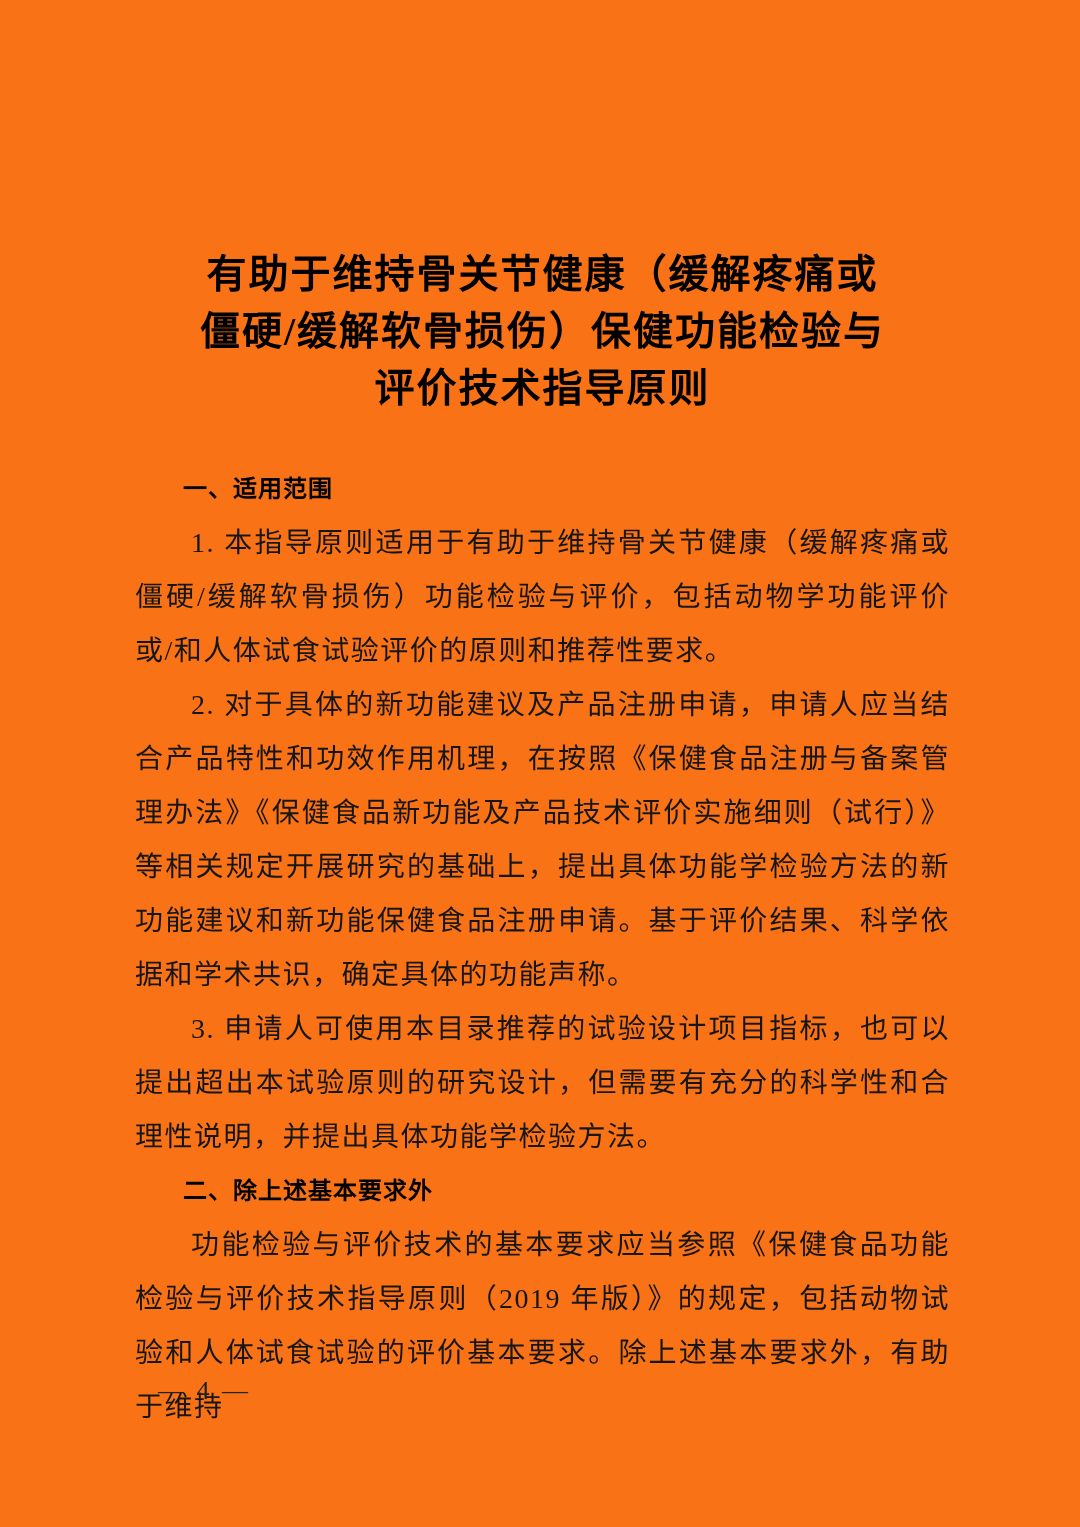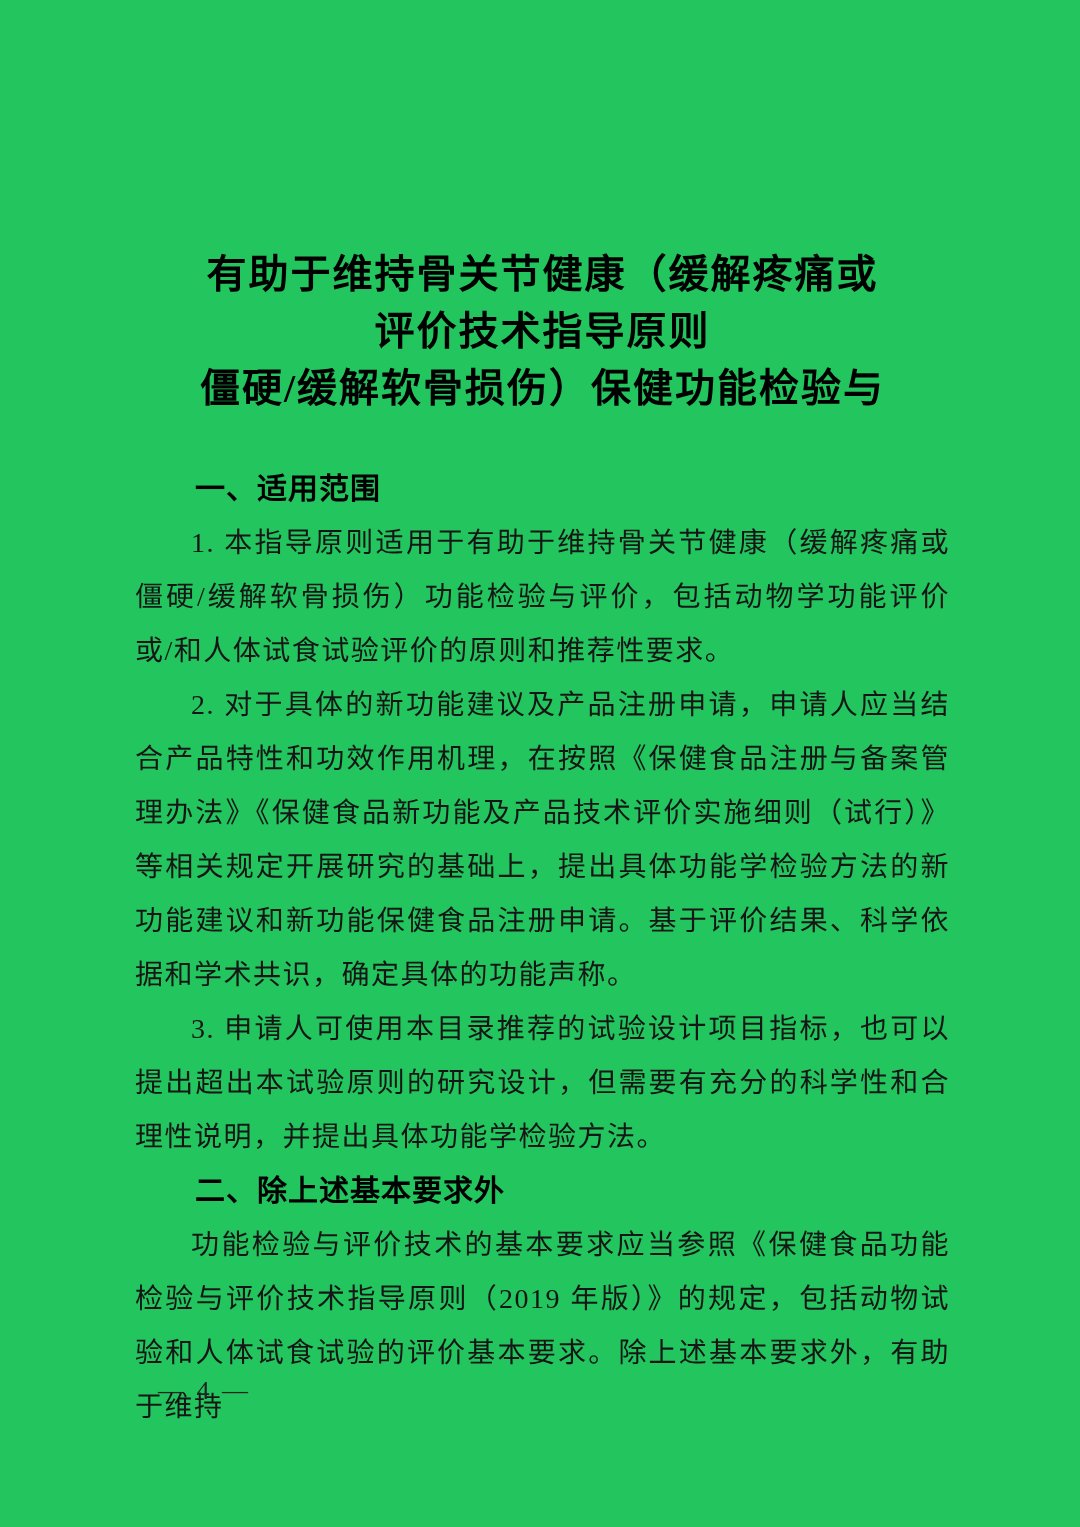--- a/index.html
+++ b/index.html
@@ -2,40 +2,40 @@
 <html lang="zh-CN"><head>
 <meta charset="utf-8">
 <style>
   * { margin: 0; padding: 0; box-sizing: border-box; }
   html, body { background: #888; }
   .page {
     position: relative;
     width: 1080px;
     height: 1527px;
     margin: 0 auto;
-    background: #22c55e;
+    background: #f97316;
     color: #111111;
     overflow: hidden;
     font-family: "Liberation Serif", "DejaVu Serif", serif;
   }
   .content {
     padding: 246px 130px 0 135px;
   }
   .doc-title {
     text-align: center;
     font-weight: 700;
     font-size: 40px;
     line-height: 57px;
     letter-spacing: 2px;
     color: #000000;
   }
   .section-heading {
     font-family: "Liberation Sans", "DejaVu Sans", sans-serif;
     font-weight: 700;
-    font-size: 30px;
+    font-size: 24px;
     line-height: 54px;
     text-indent: 2em;
     letter-spacing: 1px;
     color: #000000;
   }
   .section-heading.first {
     margin-top: 45px;
   }
   .para {
     font-size: 28px;
@@ -55,22 +55,22 @@
   }
 </style>
 </head>
 <body>
 
 <div class="page">
   <div class="content">
 
     <div class="doc-title">
       <div>有助于维持骨关节健康（缓解疼痛或</div>
+      <div>僵硬/缓解软骨损伤）保健功能检验与</div>
       <div>评价技术指导原则</div>
-      <div>僵硬/缓解软骨损伤）保健功能检验与</div>
     </div>
 
     <div class="section-heading first">一、适用范围</div>
 
     <p class="para">1. 本指导原则适用于有助于维持骨关节健康（缓解疼痛或僵硬/缓解软骨损伤）功能检验与评价，包括动物学功能评价或/和人体试食试验评价的原则和推荐性要求。</p>
     <p class="para">2. 对于具体的新功能建议及产品注册申请，申请人应当结合产品特性和功效作用机理，在按照《保健食品注册与备案管理办法》《保健食品新功能及产品技术评价实施细则（试行）》等相关规定开展研究的基础上，提出具体功能学检验方法的新功能建议和新功能保健食品注册申请。基于评价结果、科学依据和学术共识，确定具体的功能声称。</p>
     <p class="para">3. 申请人可使用本目录推荐的试验设计项目指标，也可以提出超出本试验原则的研究设计，但需要有充分的科学性和合理性说明，并提出具体功能学检验方法。</p>
 
     <div class="section-heading">二、除上述基本要求外</div>
 

